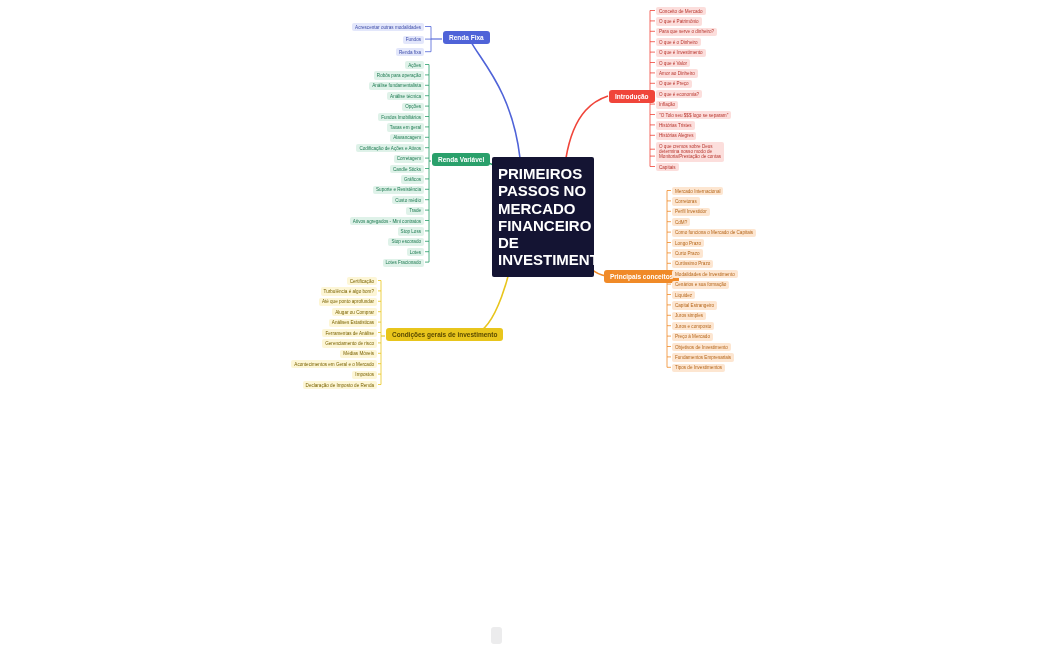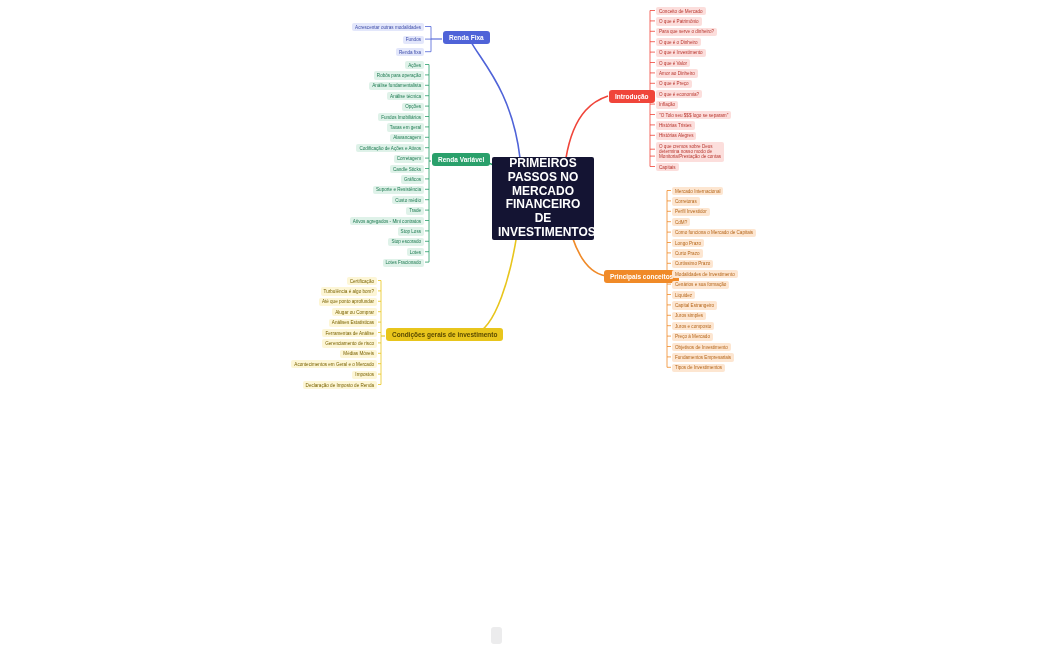--- a/index.html
+++ b/index.html
@@ -2,22 +2,22 @@
 <html><head>
 <meta charset="utf-8">
 <style>
   html,body{margin:0;padding:0;background:#ffffff;}
   body{width:1050px;height:650px;overflow:hidden;
        font-family:"Liberation Sans","DejaVu Sans",sans-serif;}
   #canvas{position:relative;width:1050px;height:650px;}
   svg#links{position:absolute;left:0;top:0;width:1050px;height:650px;}
   .node{position:absolute;box-sizing:border-box;white-space:nowrap;
         border-radius:3px;line-height:1.15;}
-  .root{background:#141433;color:#ffffff;font-weight:bold;font-size:12px;
-        text-align:center;padding:0 6px;border-radius:2px;white-space:normal;}
+  .root{background:#141433;color:#ffffff;font-weight:bold;font-size:15px;
+        padding:8px 6px;border-radius:2px;white-space:normal;}
   .branch{font-size:6.5px;font-weight:bold;color:#ffffff;padding:3px 6px;
           text-align:center;border-radius:3px;}
   .leaf{font-size:4.6px;padding:1.5px 3px;border-radius:2px;}
   .leaf.r{text-align:right;}
   .leaf.l{text-align:left;}
   .leaf.wrap{white-space:normal;line-height:1.25;}
   .b-rf{background:#4f63d8;}
   .b-rv{background:#2aa06b;}
   .b-cg{background:#e8c51c;color:#5a4a00;}
   .b-in{background:#f0453a;}

